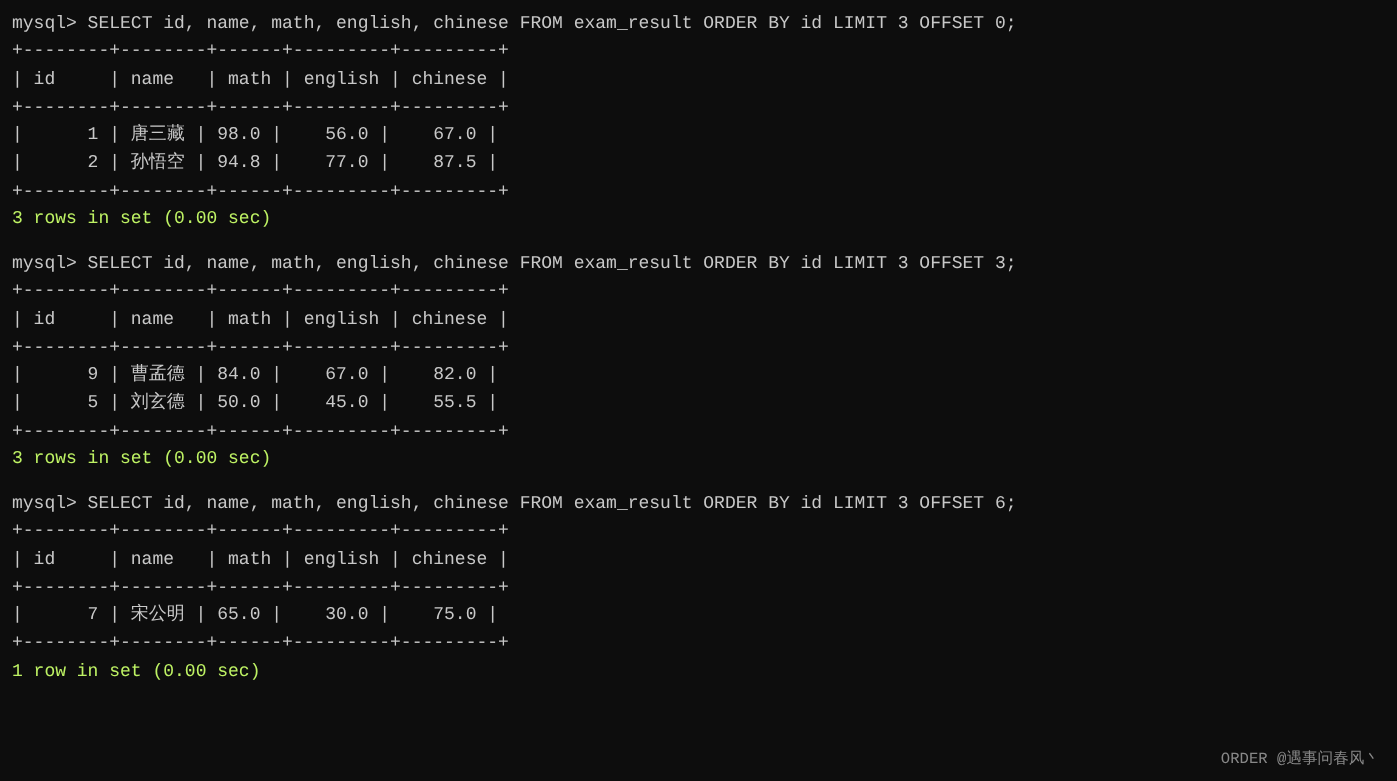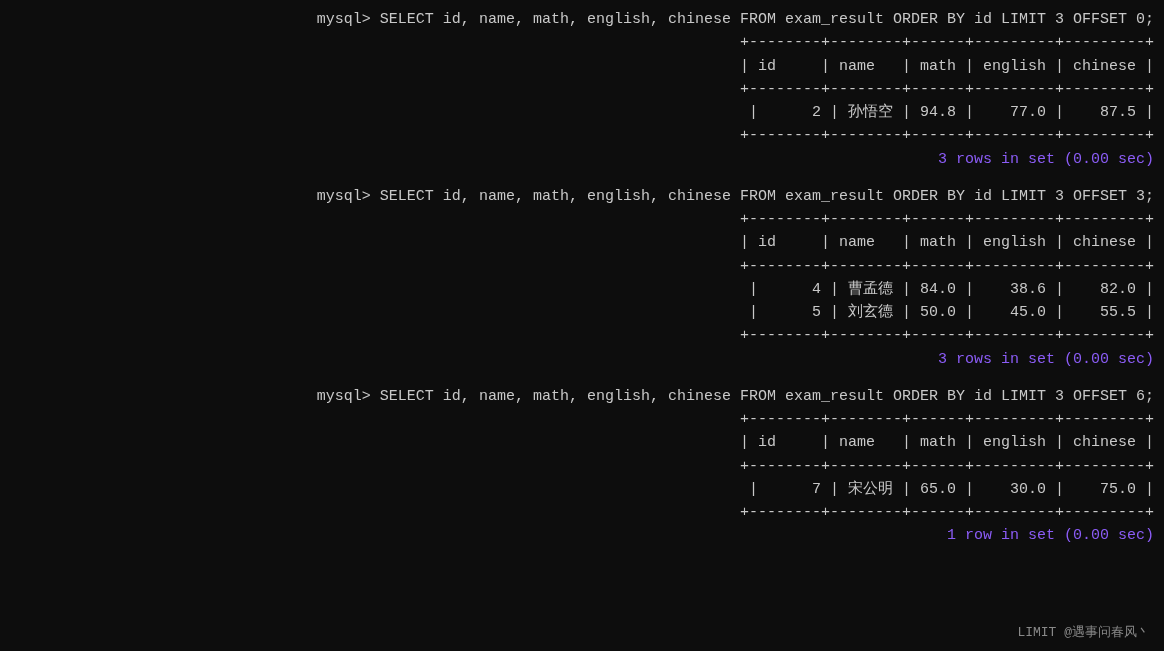--- a/index.html
+++ b/index.html
@@ -1,19 +1,18 @@
 <!DOCTYPE html>
 <html><head>
   <meta charset="utf-8">
   <style>
     * {
       margin: 0;
       padding: 0;
       box-sizing: border-box;
-      text-align: right;
     }
 
     body {
       background-color: #0d0d0d;
       color: #c8c8c8;
       font-family: 'Courier New', Courier, monospace;
       font-size: 15px;
       width: 1164px;
       min-height: 651px;
       padding: 8px 10px;
@@ -44,21 +43,21 @@
       white-space: pre;
       line-height: 1.55;
     }
 
     .table-row-line {
       white-space: pre;
       line-height: 1.55;
     }
 
     .result-line {
-      color: #8b5cf6;
+      color: #bef264;
       white-space: pre;
       line-height: 1.55;
     }
 
     .watermark {
       position: absolute;
       bottom: 10px;
       right: 14px;
       color: #888;
       font-size: 13px;
@@ -68,45 +67,46 @@
 </head>
 <body>
 
 <div>
 
   <div class="terminal-block">
     <div class="cmd-line"><span class="prompt">mysql&gt; </span><span class="cmd-text">SELECT id, name, math, english, chinese FROM exam_result ORDER BY id LIMIT 3 OFFSET 0;</span></div>
     <div class="table-border">+--------+--------+------+---------+---------+</div>
     <div class="table-row-line">| id     | name   | math | english | chinese |</div>
     <div class="table-border">+--------+--------+------+---------+---------+</div>
+    <div class="table-row-line">|      1 | 唐三藏 | 98.0 |    56.0 |    67.0 |</div>
     <div class="table-row-line">|      2 | 孙悟空 | 94.8 |    77.0 |    87.5 |</div>
     <div class="table-border">+--------+--------+------+---------+---------+</div>
     <div class="result-line">3 rows in set (0.00 sec)</div>
   </div>
 
   <div style="height: 10px;"></div>
 
   <div class="terminal-block">
     <div class="cmd-line"><span class="prompt">mysql&gt; </span><span class="cmd-text">SELECT id, name, math, english, chinese FROM exam_result ORDER BY id LIMIT 3 OFFSET 3;</span></div>
     <div class="table-border">+--------+--------+------+---------+---------+</div>
     <div class="table-row-line">| id     | name   | math | english | chinese |</div>
     <div class="table-border">+--------+--------+------+---------+---------+</div>
-    <div class="table-row-line">|      4 | 曹孟德 | 84.0 |    38.6 |    82.0 |</div>
+    <div class="table-row-line">|      9 | 曹孟德 | 84.0 |    67.0 |    82.0 |</div>
     <div class="table-row-line">|      5 | 刘玄德 | 50.0 |    45.0 |    55.5 |</div>
     <div class="table-border">+--------+--------+------+---------+---------+</div>
     <div class="result-line">3 rows in set (0.00 sec)</div>
   </div>
 
   <div style="height: 10px;"></div>
 
   <div class="terminal-block">
     <div class="cmd-line"><span class="prompt">mysql&gt; </span><span class="cmd-text">SELECT id, name, math, english, chinese FROM exam_result ORDER BY id LIMIT 3 OFFSET 6;</span></div>
     <div class="table-border">+--------+--------+------+---------+---------+</div>
     <div class="table-row-line">| id     | name   | math | english | chinese |</div>
     <div class="table-border">+--------+--------+------+---------+---------+</div>
     <div class="table-row-line">|      7 | 宋公明 | 65.0 |    30.0 |    75.0 |</div>
     <div class="table-border">+--------+--------+------+---------+---------+</div>
     <div class="result-line">1 row in set (0.00 sec)</div>
   </div>
 
 </div>
 
-<div class="watermark">LIMIT @遇事问春风丶</div>
+<div class="watermark">ORDER @遇事问春风丶</div>
 
 </body></html>

